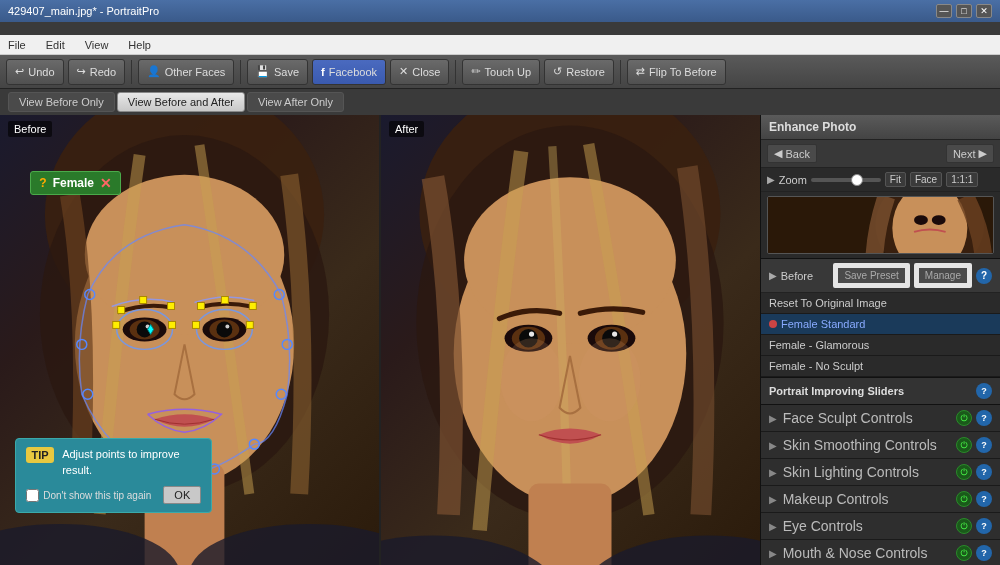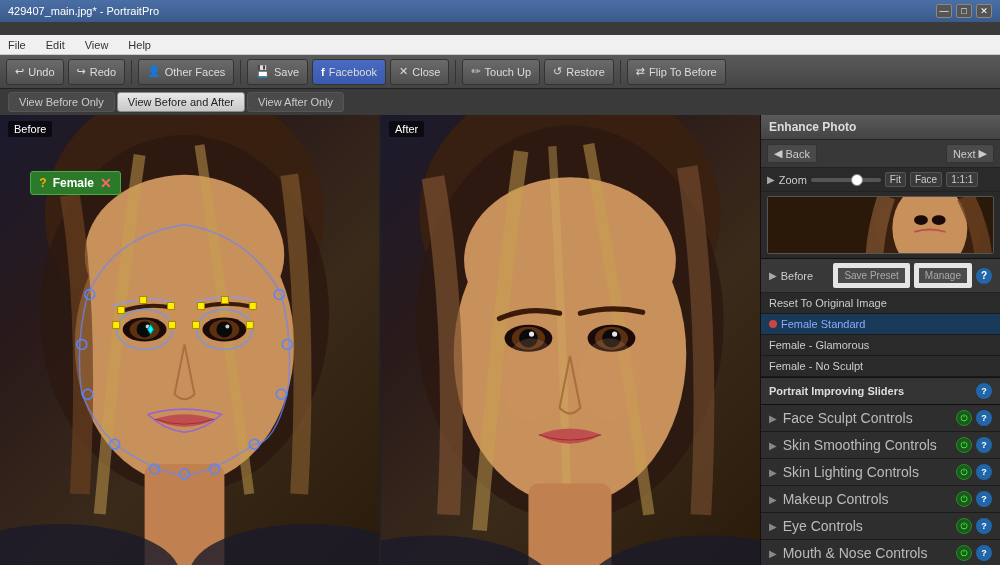--- a/index.html
+++ b/index.html
@@ -430,20 +430,33 @@
 
           <path d="M148,300 Q185,290 222,300 Q205,316 185,318 Q165,316 148,300" stroke="#8855ff" stroke-width="1.5" fill="none" opacity="0.8"></path>
         </svg>
 
         <div class="gender-label">
           <span class="gender-icon">?</span>
           <span>Female</span>
           <span class="gender-close">✕</span>
         </div>
 
+        <div class="tip-box">
+          <div class="tip-header">
+            <div class="tip-badge">TIP</div>
+            <div class="tip-text">Adjust points to improve result.</div>
+          </div>
+          <div class="tip-footer">
+            <div class="tip-checkbox">
+              <input type="checkbox" style="">
+              <span>Don't show this tip again</span>
+            </div>
+            <button class="tip-ok">OK</button>
+          </div>
+        </div>
       </div>
 
       <div class="panel-separator"></div>
 
       <div class="panel" id="after-panel">
         <div class="panel-label">After</div>
 
         <svg class="face-drawing" viewBox="0 0 365 465" preserveAspectRatio="xMidYMid meet">
 
           <ellipse cx="182" cy="95" rx="145" ry="130" fill="#3a2010" opacity="0.9"></ellipse>

